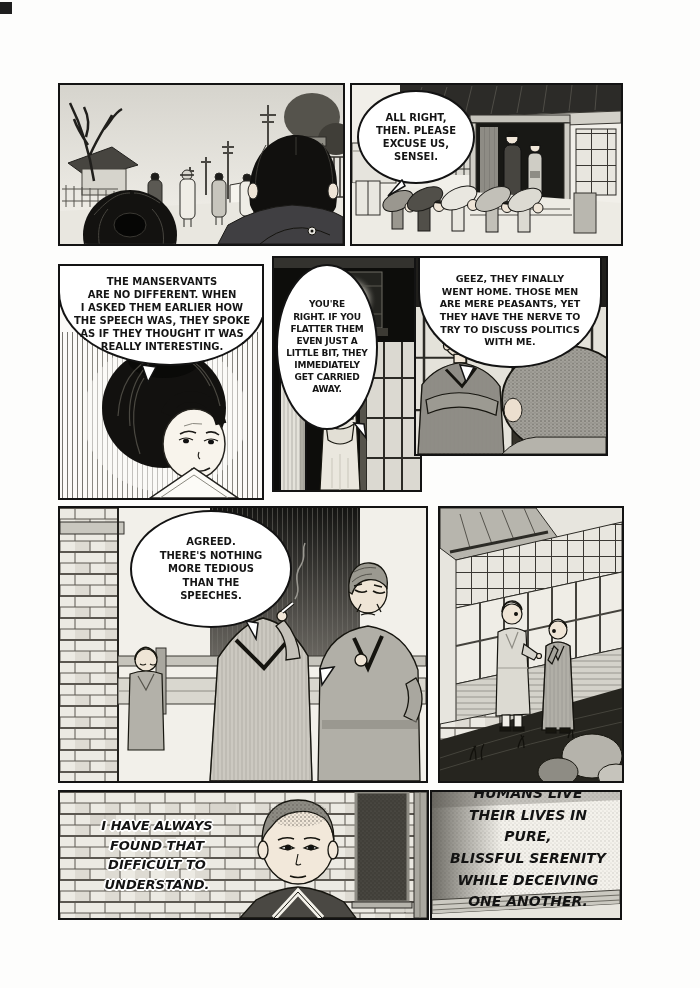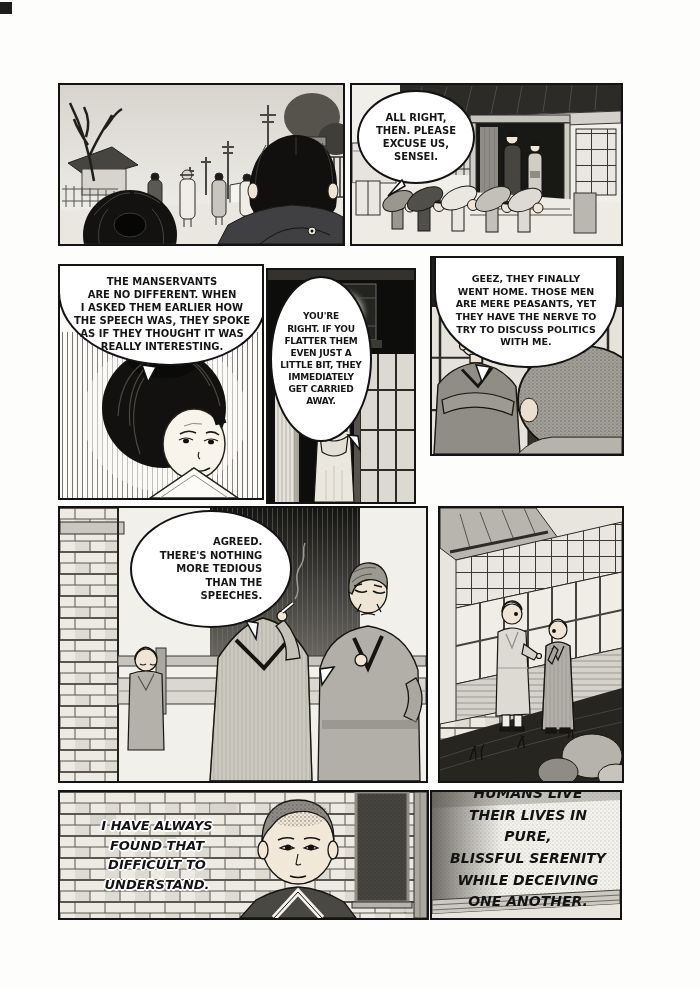--- a/index.html
+++ b/index.html
@@ -16,34 +16,34 @@
   .tail{position:absolute;z-index:4;}
   .caption{position:absolute;z-index:3;white-space:pre-line;text-align:center;color:#131313;
            font-style:italic;font-weight:bold;font-family:"DejaVu Sans",sans-serif;
            display:flex;align-items:center;justify-content:center;}
   .halo{text-shadow:-1px -1px 0 #fff,1px -1px 0 #fff,-1px 1px 0 #fff,1px 1px 0 #fff,
         -2px 0 0 #fff,2px 0 0 #fff,0 2px 0 #fff,0 -2px 0 #fff;}
   
   #p1{left:58px;top:83px;width:287px;height:163px;}
   #p2{left:350px;top:83px;width:273px;height:163px;}
   #p3{left:58px;top:256px;width:206px;height:236px;margin-top:8px;}
-  #p4{left:266px;top:256px;width:150px;height:236px;margin-top:12px;}
-  #p5{left:430px;top:256px;width:194px;height:200px;}
+  #p4{left:272px;top:256px;width:150px;height:236px;}
+  #p5{left:414px;top:256px;width:194px;height:200px;}
   #p6{left:58px;top:506px;width:370px;height:277px;}
   #p7{left:438px;top:506px;width:186px;height:277px;}
   #p8{left:58px;top:790px;width:371px;height:130px;}
   #p9{left:430px;top:790px;width:192px;height:130px;}
   
   #b-p2{left:5px;top:5px;width:118px;height:94px;font-size:10px;line-height:1.32;}
   #b-p3{left:-2px;top:-2px;width:208px;height:102px;border-top:none;
         border-radius:0 0 46% 54%/0 0 62px 74px;font-size:10px;line-height:1.3;}
   #b-p4{left:2px;top:6px;width:102px;height:166px;font-size:9px;line-height:1.35;letter-spacing:-0.2px;}
   #b-p5{left:2px;top:-2px;width:184px;height:112px;border-top:none;
         border-radius:0 0 48% 50%/0 0 72px 76px;font-size:9.5px;line-height:1.32;}
-  #b-p6a{left:70px;top:2px;width:162px;height:118px;font-size:10px;line-height:1.35;text-align:right;}
+  #b-p6a{left:70px;top:2px;width:162px;height:118px;font-size:10px;line-height:1.35;}
   #b-p6b{left:234px;top:-2px;width:130px;height:168px;border-top:none;
          border-radius:0 0 48% 48%/0 0 66px 66px;font-size:8.8px;line-height:1.4;letter-spacing:-0.3px;}
   #c-p8{left:6px;top:20px;width:182px;height:86px;font-size:13px;line-height:1.5;}
   #c-p9{left:18px;top:8px;width:156px;height:96px;font-size:14px;line-height:1.55;}
 </style>
 </head>
 <body>
 
 <svg width="0" height="0" style="position:absolute">
   <defs>

